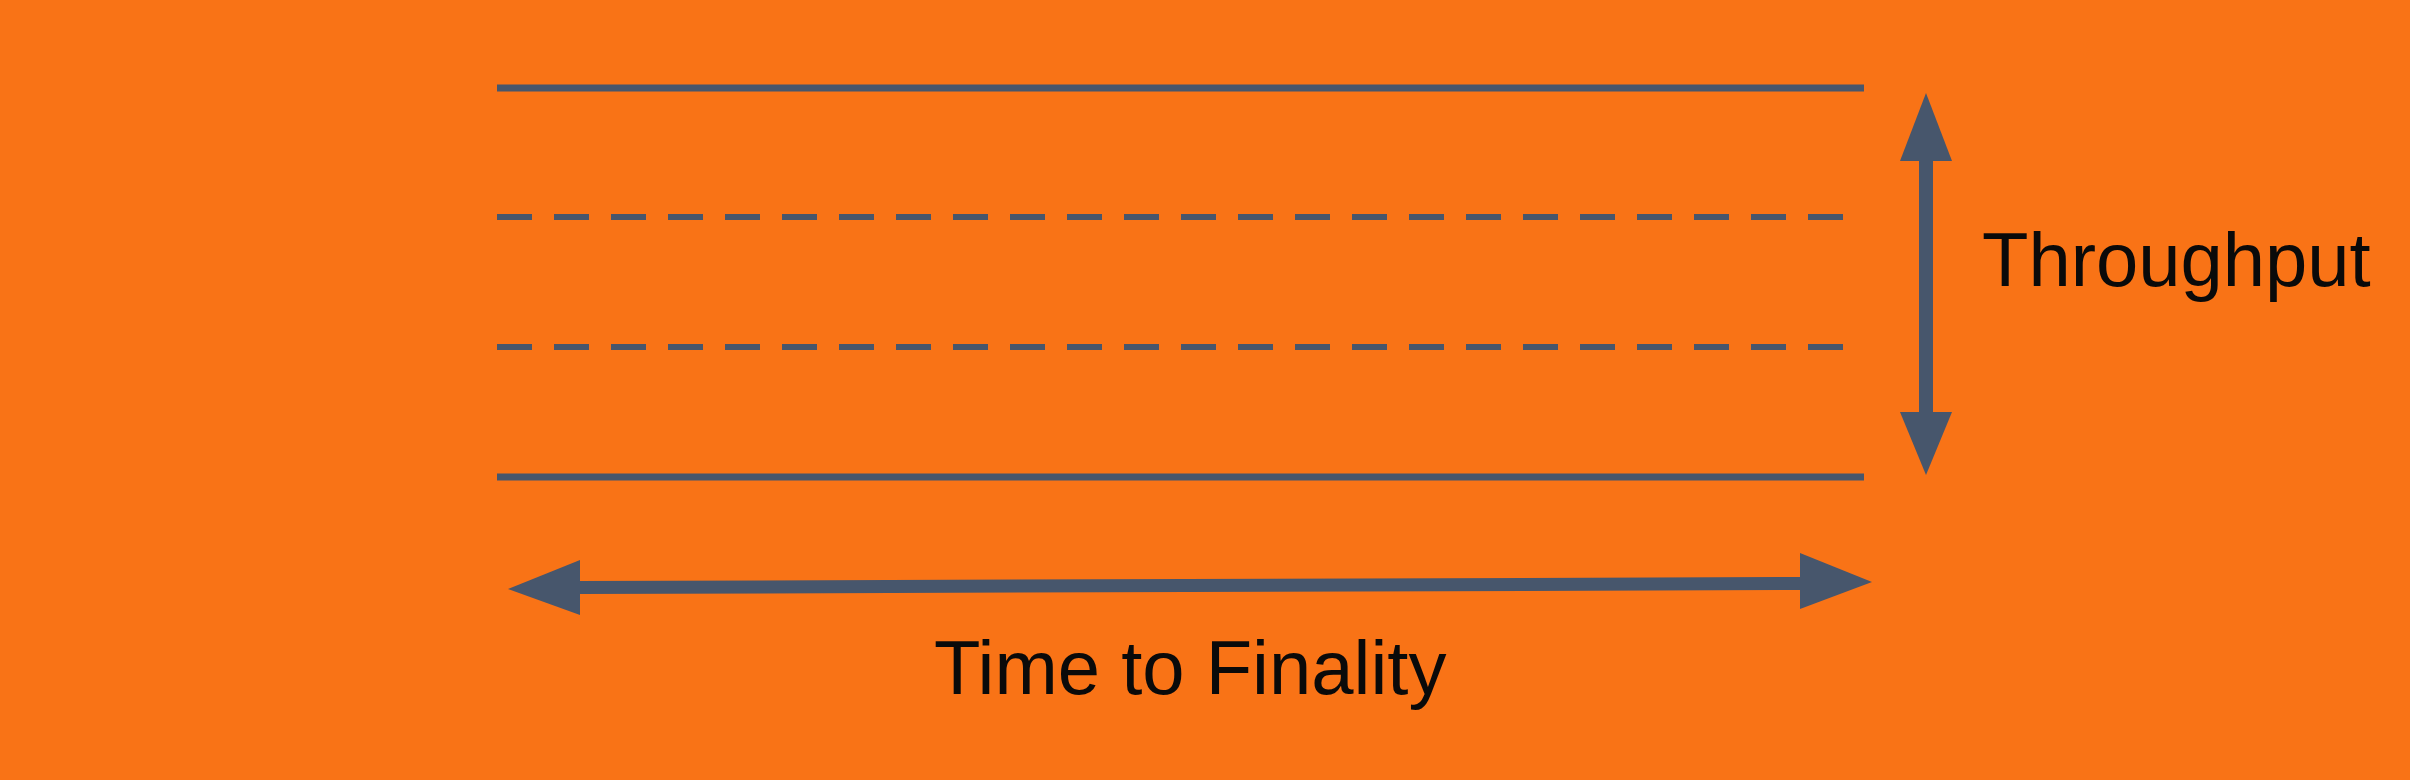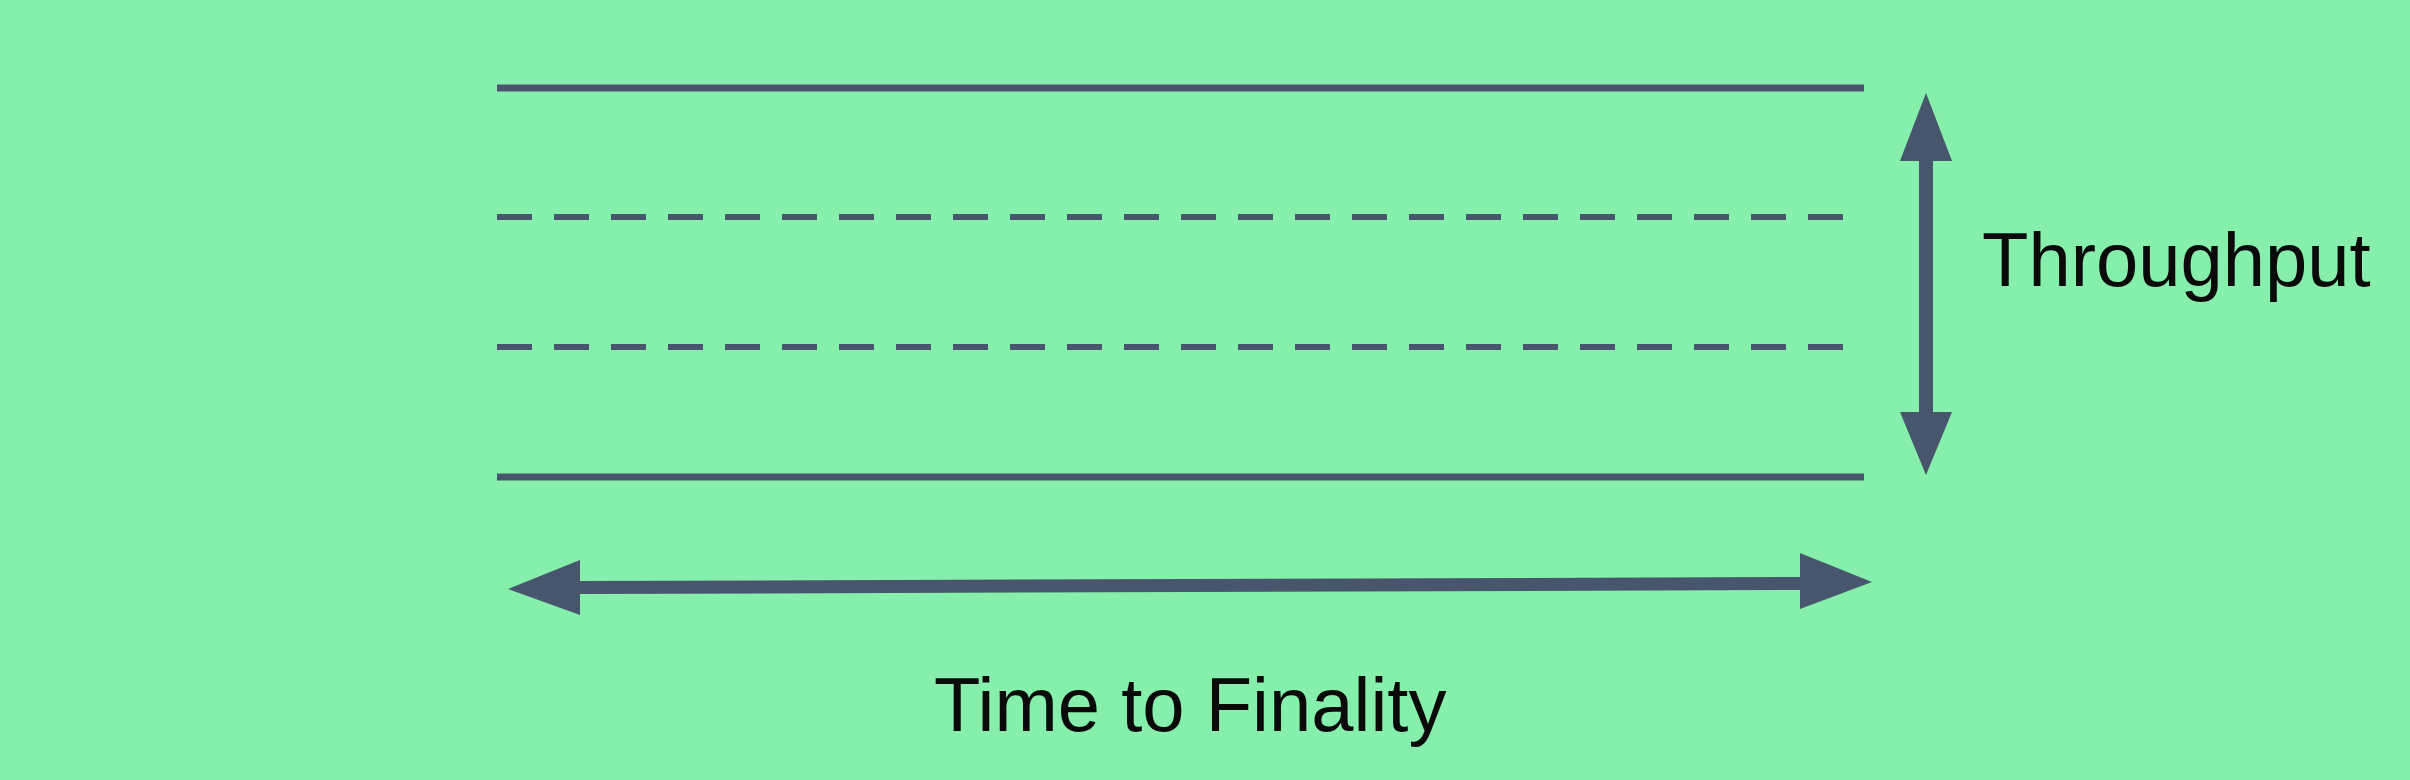--- a/index.html
+++ b/index.html
@@ -10,21 +10,21 @@
   body {
     width: 2410px;
     height: 780px;
     font-family: "Liberation Sans", sans-serif;
     overflow: hidden;
   }
   #diagram-root {
     position: relative;
     width: 2410px;
     height: 780px;
-    background: #86efac;
+    background: #f97316;
   }
   #diagram-svg {
     position: absolute;
     left: 0;
     top: 0;
     width: 2410px;
     height: 780px;
     display: block;
   }
   .axis-label {
@@ -35,21 +35,21 @@
     white-space: nowrap;
     line-height: 1;
   }
   #label-throughput {
     left: 1982px;
     top: 222px;
     font-size: 76px;
   }
   #label-time-to-finality {
     left: 934px;
-    top: 667px;
+    top: 630px;
     font-size: 76px;
   }
 </style>
 </head>
 <body>
 
 <div id="diagram-root">
 
   <svg id="diagram-svg" viewBox="0 0 2410 780">
 

